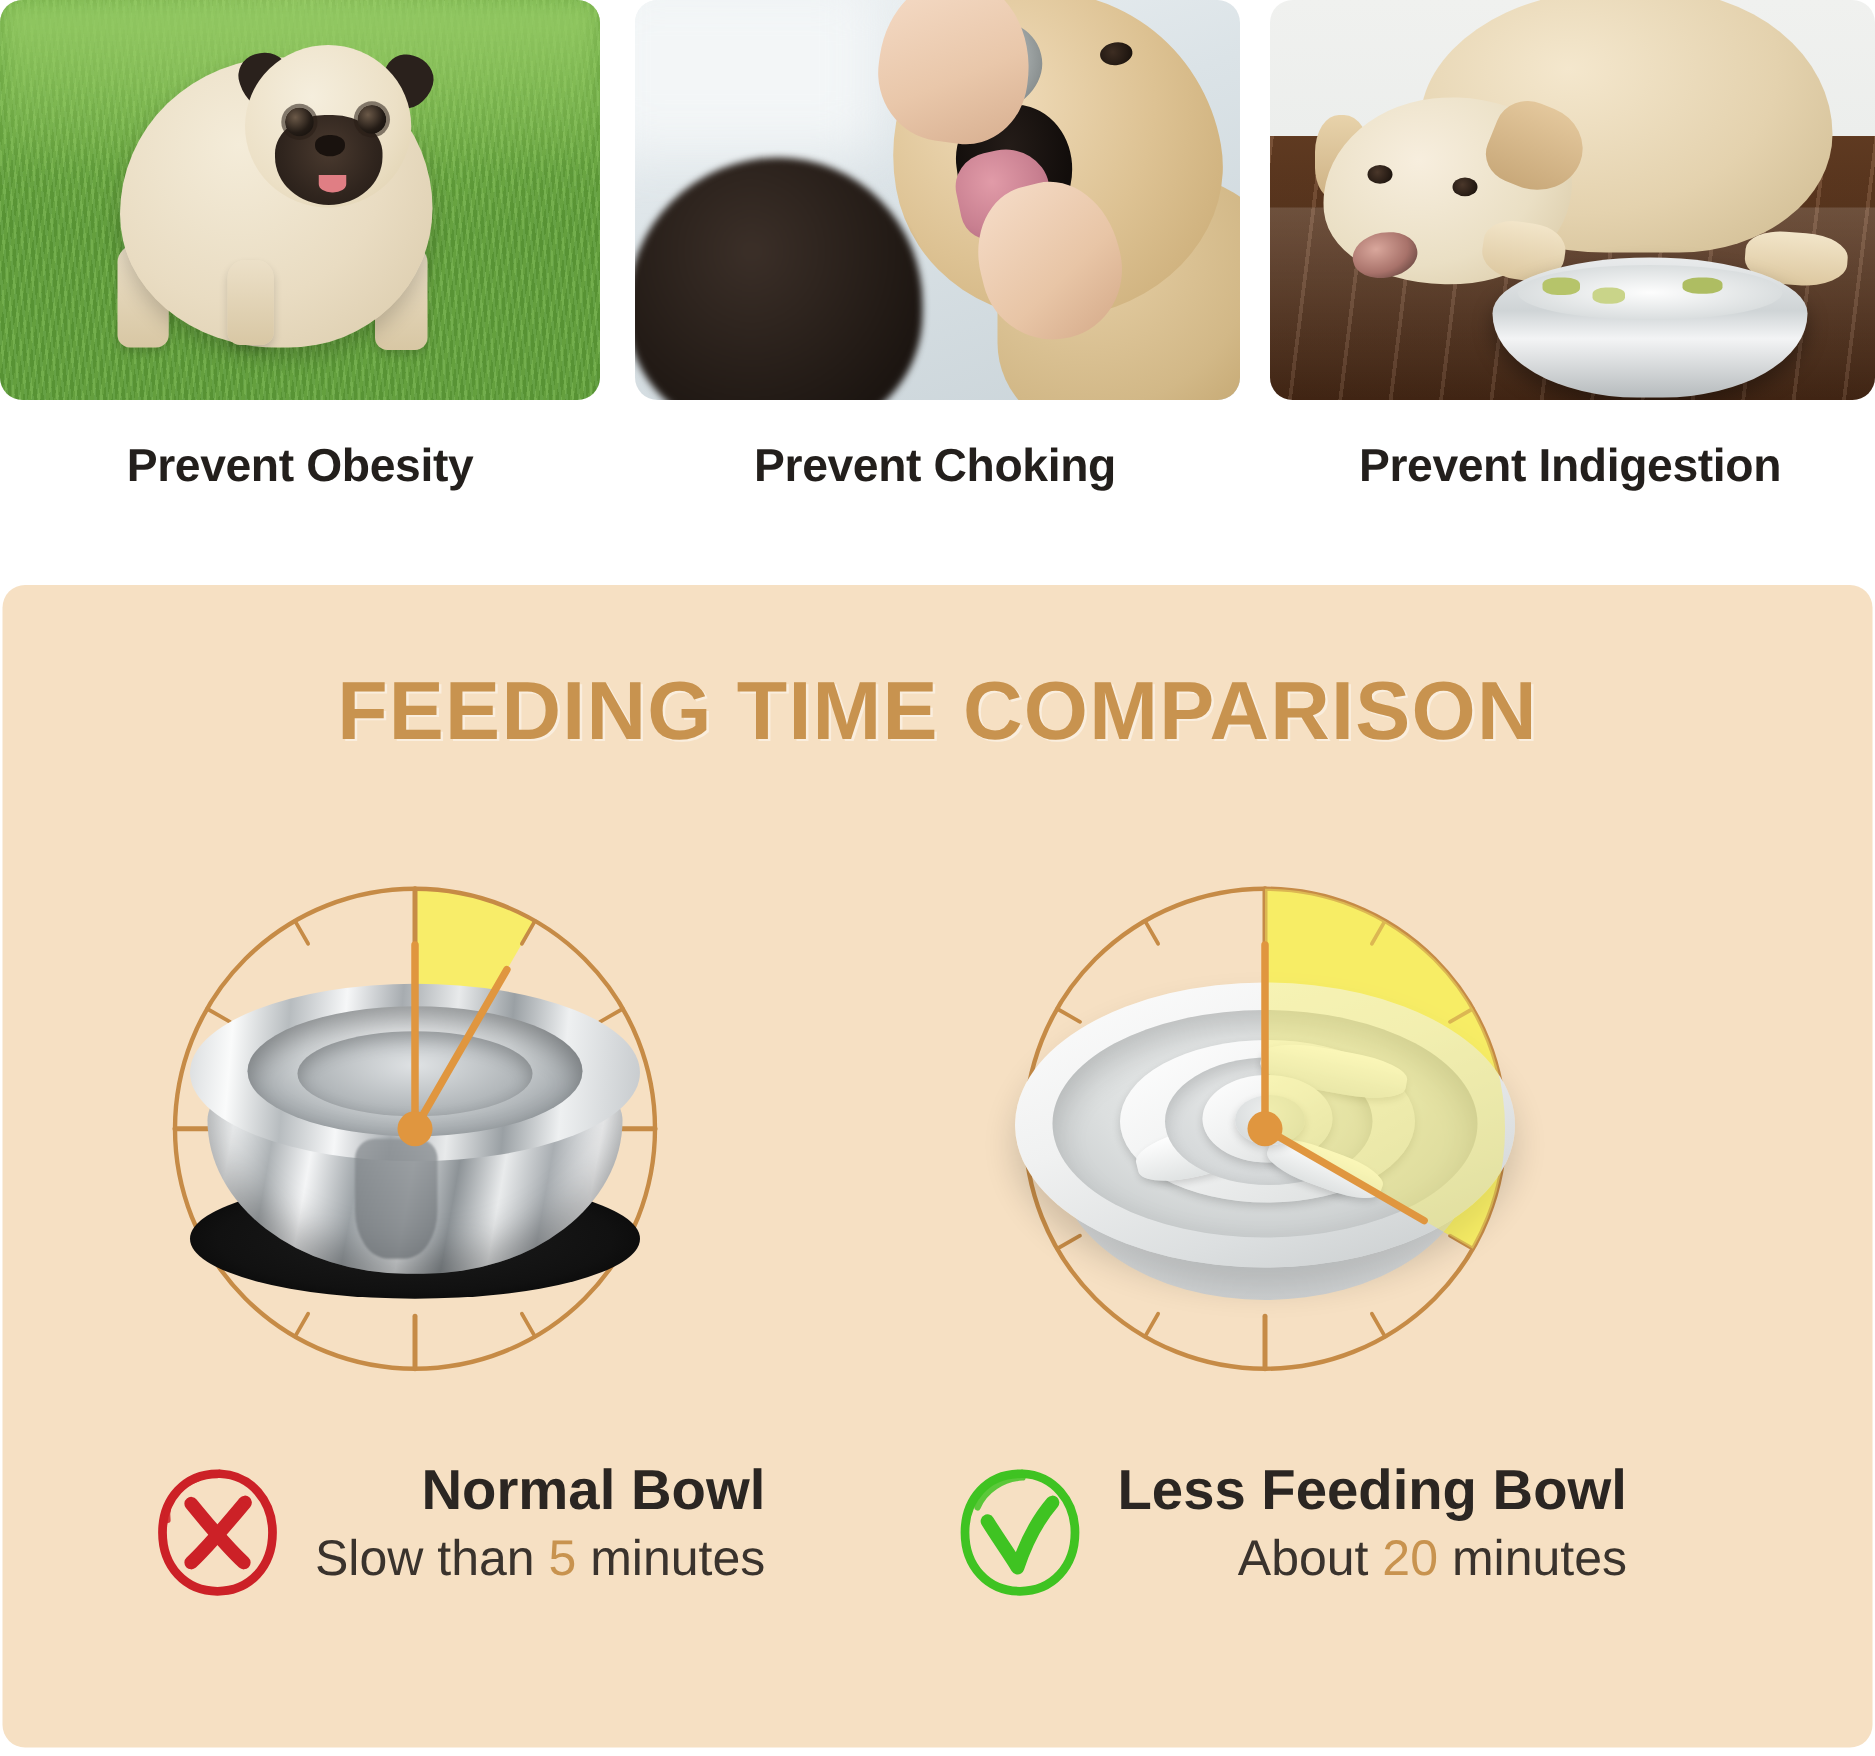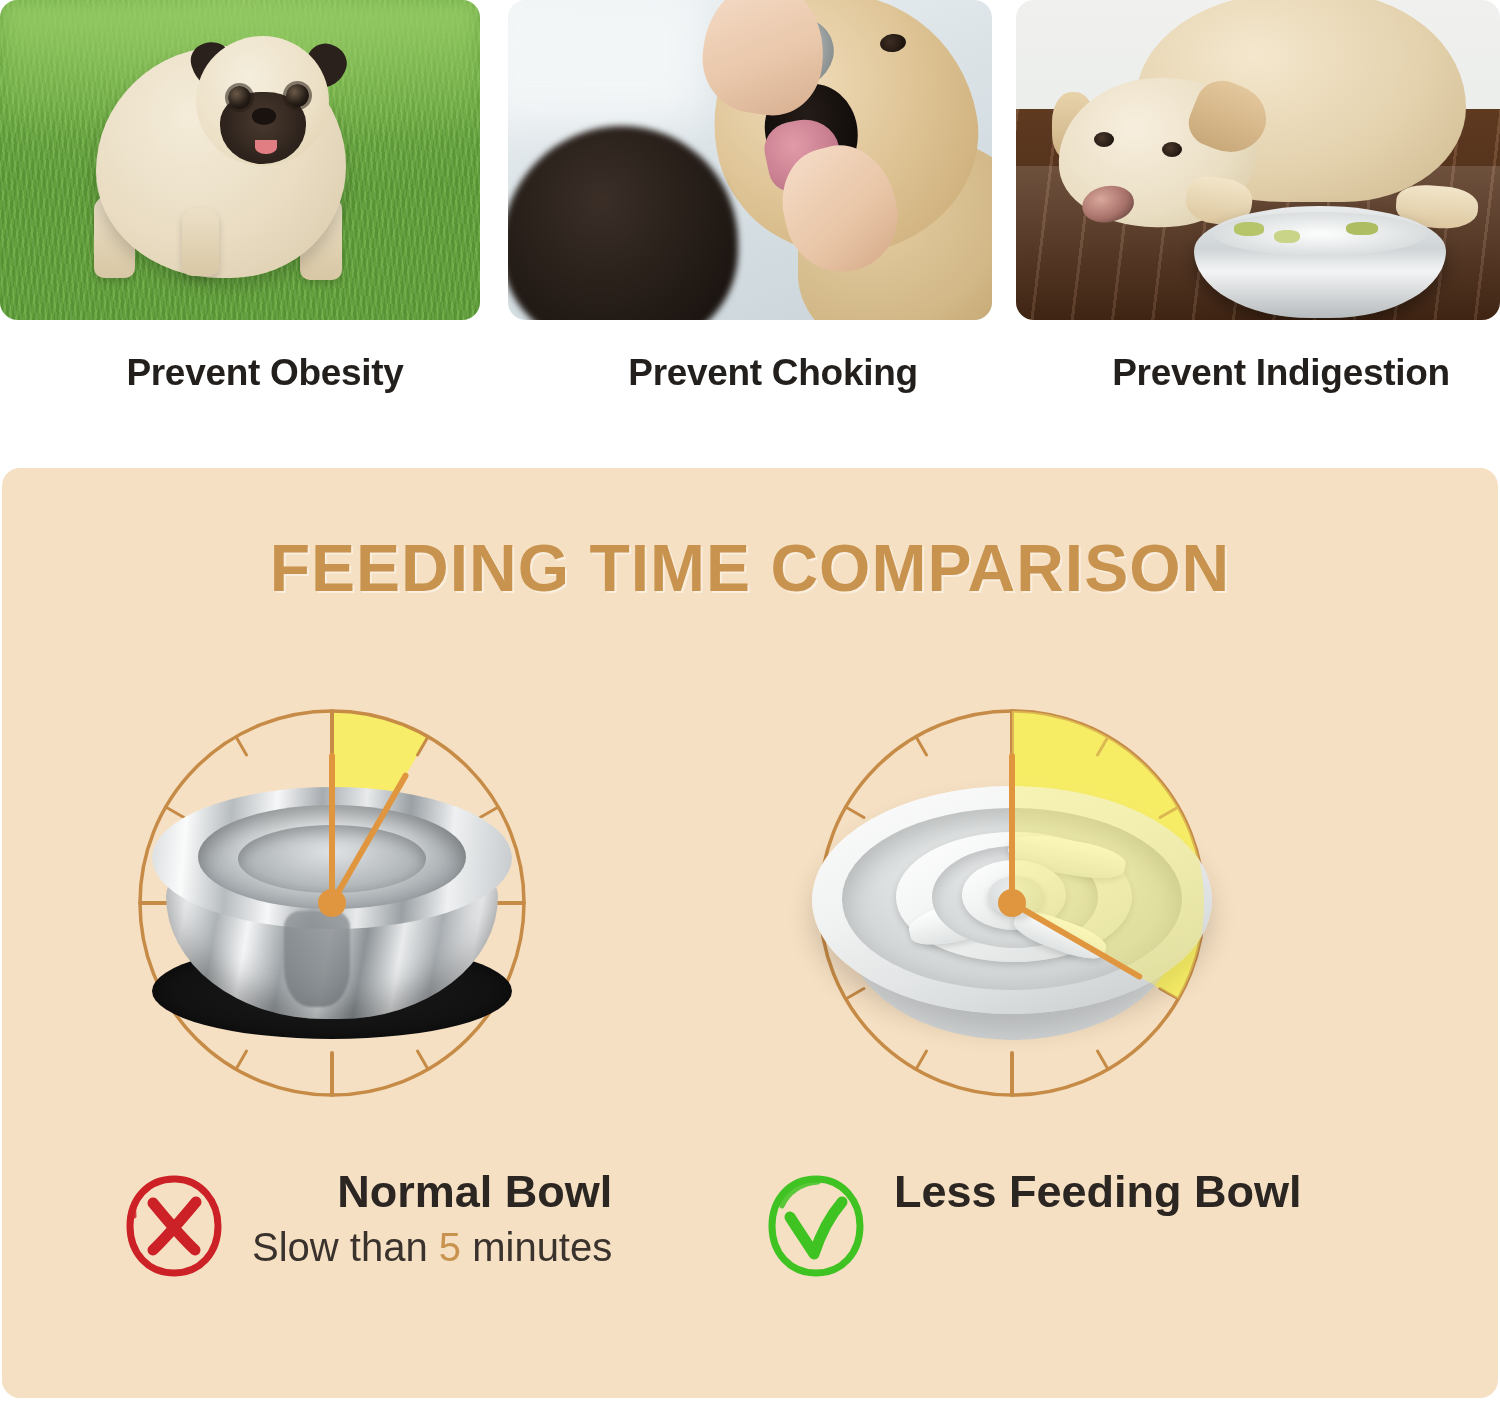--- a/index.html
+++ b/index.html
@@ -46,21 +46,20 @@
     position: absolute;
     top: 352px;
     left: 0;
     width: 100%;
     text-align: center;
     font-size: 37px;
     font-weight: bold;
     color: #231f1c;
     letter-spacing: -0.3px;
     font-family: "Liberation Sans", sans-serif;
-    margin-left: 25px;
   }
 
   
   .scene { position:absolute; inset:0; }
 
   
   .grass {
     position: absolute; inset: 0;
     background:
       radial-gradient(ellipse 120% 60% at 50% 0%, #8fc45c 0%, #6fae43 48%, #5f9e39 100%);
@@ -560,17 +559,18 @@
         <svg viewBox="0 0 108 108" xmlns="http://www.w3.org/2000/svg">
           <path d="M54 7 C28 7 10 27 10 54 C10 81 28 101 54 101 C80 101 98 81 98 54 C98 29 81 8 56 7" fill="none" stroke="#3FC322" stroke-width="7" stroke-linecap="round"></path>
           <path d="M20 34 C26 20 40 11 56 10" fill="none" stroke="#3FC322" stroke-width="5" stroke-linecap="round" opacity="0.85"></path>
           <path d="M28 45 C36 58 46 72 52 82 C58 64 68 44 80 30" fill="none" stroke="#3FC322" stroke-width="11" stroke-linecap="round" stroke-linejoin="round"></path>
           <path d="M24 41 L31 46 L27 50 Z" fill="#3FC322"></path>
           <path d="M76 27 L84 32 L79 36 Z" fill="#3FC322"></path>
         </svg>
       </div>
       <div class="result-text">
         <div class="result-title">Less Feeding Bowl</div>
+        <div class="result-sub"><span>About</span> <span class="hl">20</span> <span>minutes</span></div>
       </div>
     </div>
 
   </div>
 </div>
 
 </body></html>

